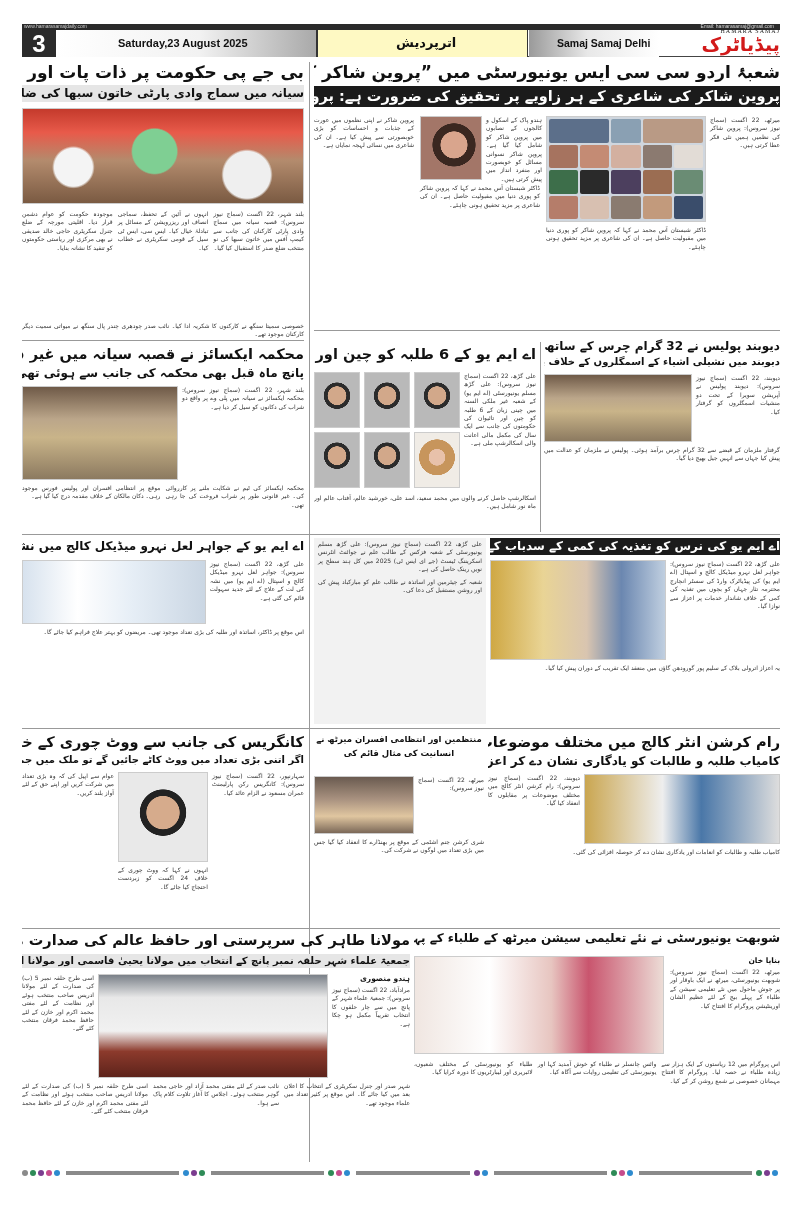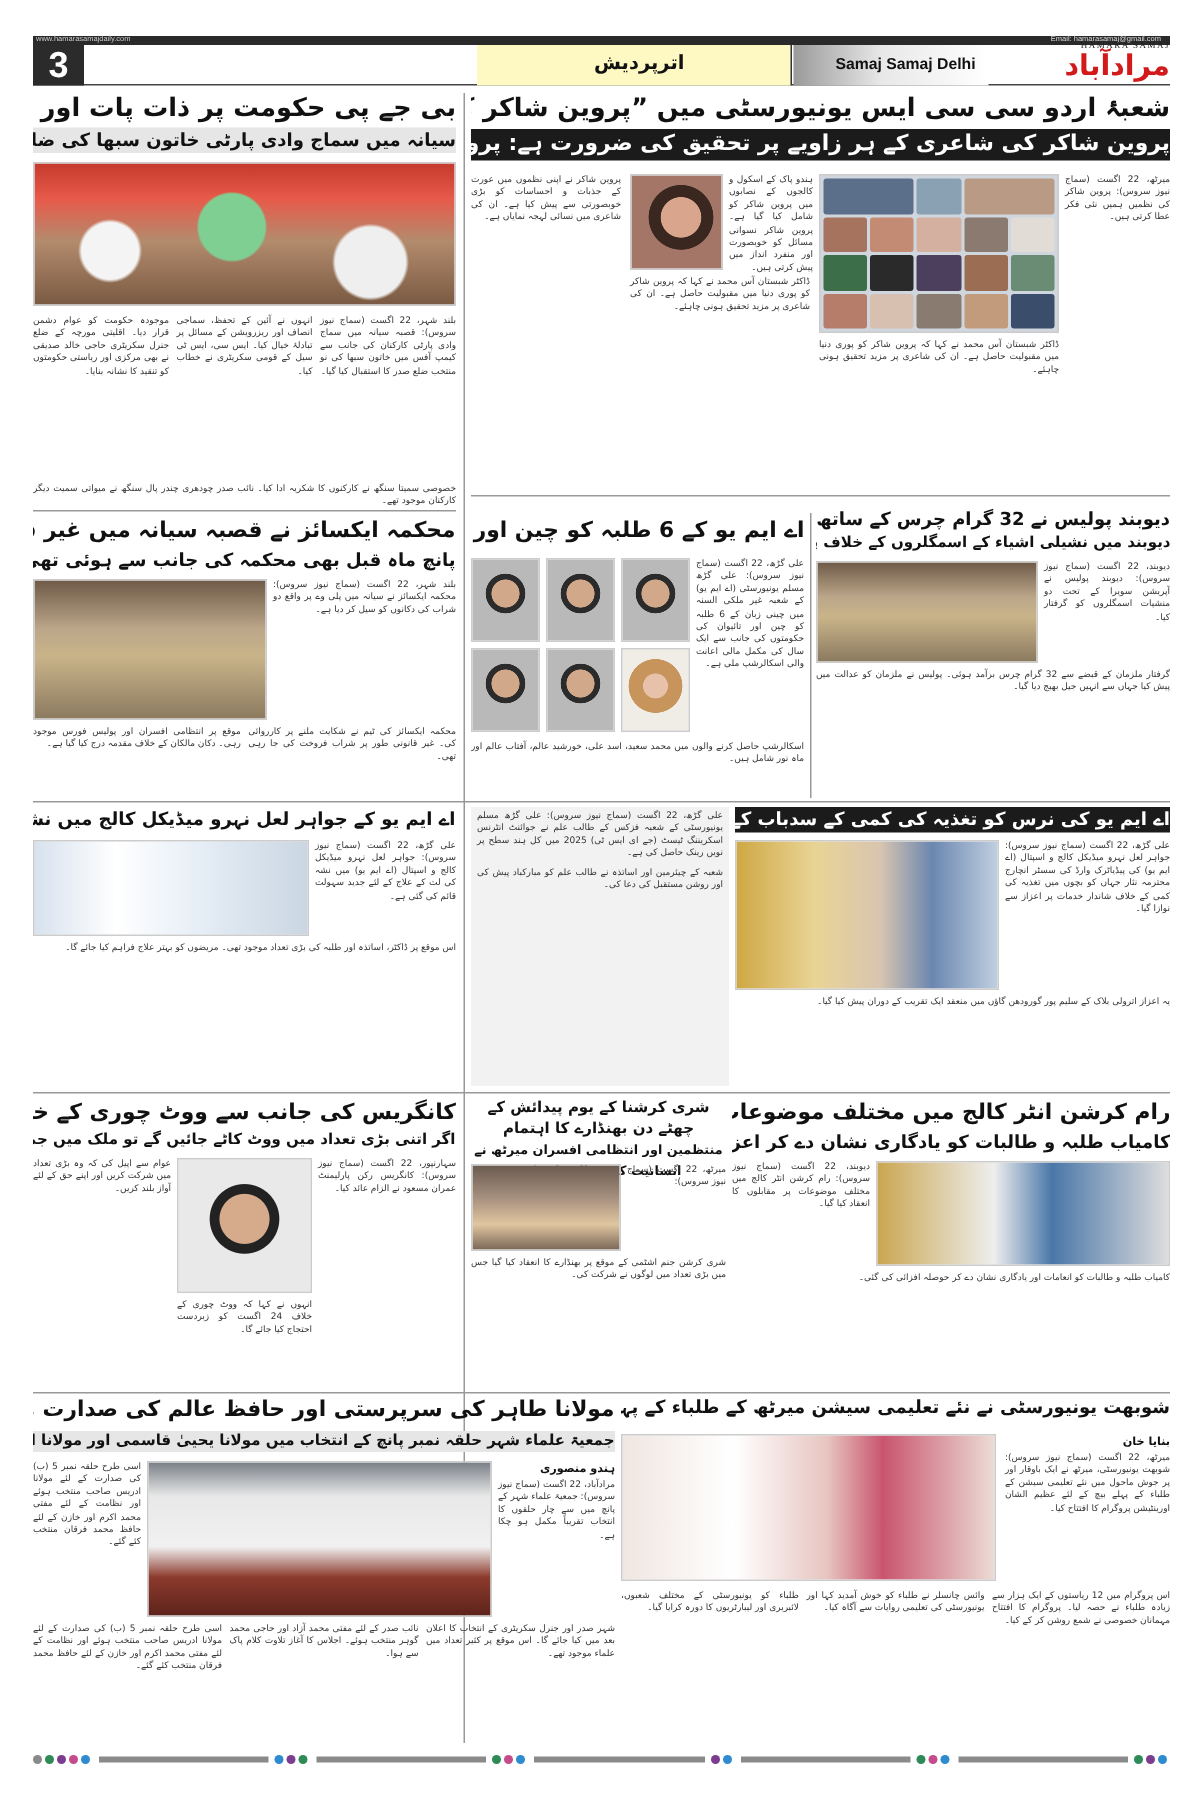--- a/index.html
+++ b/index.html
@@ -71,29 +71,32 @@
 <body>
 
 <div class="page">
 
   <div class="topline">
     <span class="url">www.hamarasamajdaily.com</span>
     <span class="email">Email: hamarasamaj@gmail.com</span>
   </div>
   <div class="masthead">
     <div class="pg-num">3</div>
+    <div class="date-box">
+      <span>Saturday,23 August 2025</span>
+    </div>
     <div class="section-box">
       <span>اترپردیش</span>
     </div>
     <div class="city-box">
       <span>Samaj Samaj Delhi</span>
     </div>
     <div class="logo">
       <div class="en">HAMARA SAMAJ</div>
-      <div class="ur">مرادآباد</div>
+      <div class="ur">پیڈیاٹرک</div>
     </div>
   </div>
 
   <div class="article" style="left:0;top:38px;width:282px;height:278px;">
     <div class="hl xl">بی جے پی حکومت پر ذات پات اور مذہب کی سیاست کرنے کا الزام</div>
     <div class="hl md grey" style="margin-top:1px;">سیانہ میں سماج وادی پارٹی خاتون سبھا کی ضلع صدر سمیتا سنگھ کے اعزاز میں تقریب</div>
     <div class="photo ph-political" style="left:0;top:48px;width:282px;height:96px;"></div>
     <div class="cols" style="position:absolute;left:0;top:150px;width:282px;">
       <div class="body-text">بلند شہر، 22 اگست (سماج نیوز سروس): قصبہ سیانہ میں سماج وادی پارٹی کارکنان کی جانب سے کیمپ آفس میں خاتون سبھا کی نو منتخب ضلع صدر کا استقبال کیا گیا۔</div>
       <div class="body-text">انہوں نے آئین کے تحفظ، سماجی انصاف اور ریزرویشن کے مسائل پر تبادلۂ خیال کیا۔ ایس سی، ایس ٹی سیل کے قومی سکریٹری نے خطاب کیا۔</div>
@@ -192,21 +195,20 @@
   <div class="article" style="left:0;top:710px;width:282px;height:190px;">
     <div class="hl lg">کانگریس کی جانب سے ووٹ چوری کے خلاف 24 اگست کو احتجاج</div>
     <div class="hl sm">اگر اتنی بڑی تعداد میں ووٹ کاٹے جائیں گے تو ملک میں جمہوریت کیسے باقی رہے گی: عمران مسعود</div>
     <div class="body-text" style="position:absolute;left:0;top:40px;width:92px;height:148px;">عوام سے اپیل کی کہ وہ بڑی تعداد میں شرکت کریں اور اپنے حق کے لئے آواز بلند کریں۔</div>
     <div class="photo ph-congress" style="left:96px;top:40px;width:90px;height:90px;"></div>
     <div class="body-text" style="position:absolute;left:190px;top:40px;width:92px;height:148px;">سہارنپور، 22 اگست (سماج نیوز سروس): کانگریس رکن پارلیمنٹ عمران مسعود نے الزام عائد کیا۔</div>
     <div class="body-text" style="position:absolute;left:96px;top:134px;width:90px;height:54px;">انہوں نے کہا کہ ووٹ چوری کے خلاف 24 اگست کو زبردست احتجاج کیا جائے گا۔</div>
   </div>
 
   <div class="article" style="left:292px;top:710px;width:170px;height:190px;">
-    <div class="hl sm" style="white-space:normal;">شری کرشنا کے یوم پیدائش کے چھٹے دن بھنڈارے کا اہتمام</div>
     <div class="hl sm" style="white-space:normal;font-size:8.5px;">منتظمین اور انتظامی افسران میرٹھ نے انسانیت کی مثال قائم کی</div>
     <div class="photo ph-krishna" style="left:0;top:44px;width:100px;height:58px;"></div>
     <div class="body-text" style="position:absolute;left:104px;top:44px;width:66px;height:58px;">میرٹھ، 22 اگست (سماج نیوز سروس):</div>
     <div class="body-text" style="position:absolute;left:0;top:106px;width:170px;">شری کرشن جنم اشٹمی کے موقع پر بھنڈارے کا انعقاد کیا گیا جس میں بڑی تعداد میں لوگوں نے شرکت کی۔</div>
   </div>
 
   <div class="article" style="left:466px;top:710px;width:292px;height:190px;">
     <div class="hl lg">رام کرشن انٹر کالج میں مختلف موضوعات پر مقابلوں کا انعقاد</div>
     <div class="hl md">کامیاب طلبہ و طالبات کو یادگاری نشان دے کر اعزازات سے نوازا گیا</div>
     <div class="body-text" style="position:absolute;left:0;top:42px;width:92px;height:70px;">دیوبند، 22 اگست (سماج نیوز سروس): رام کرشن انٹر کالج میں مختلف موضوعات پر مقابلوں کا انعقاد کیا گیا۔</div>

